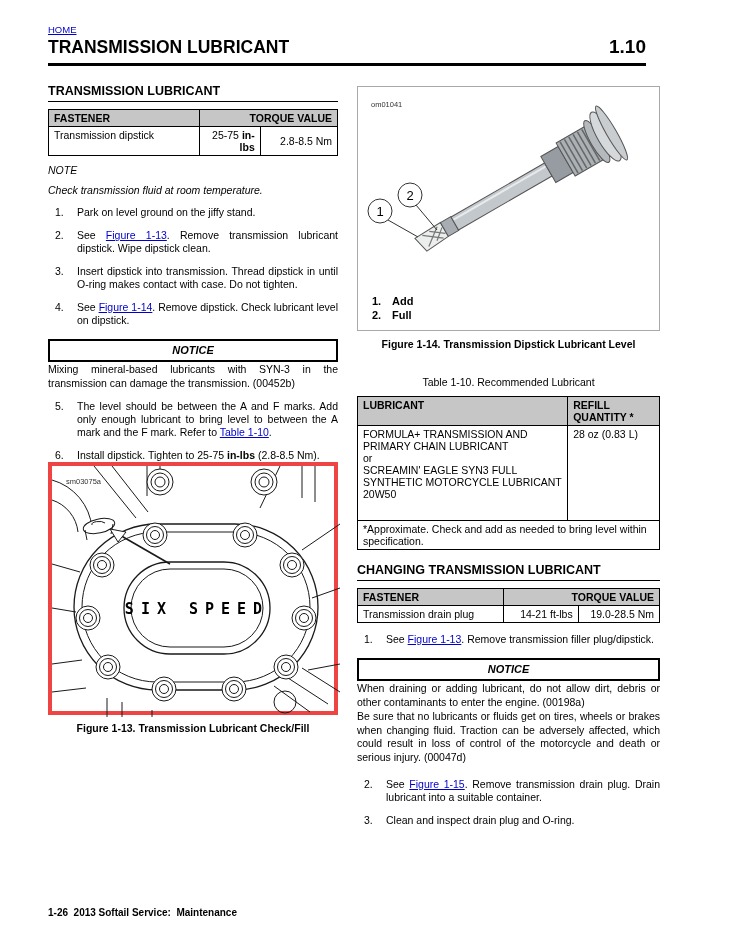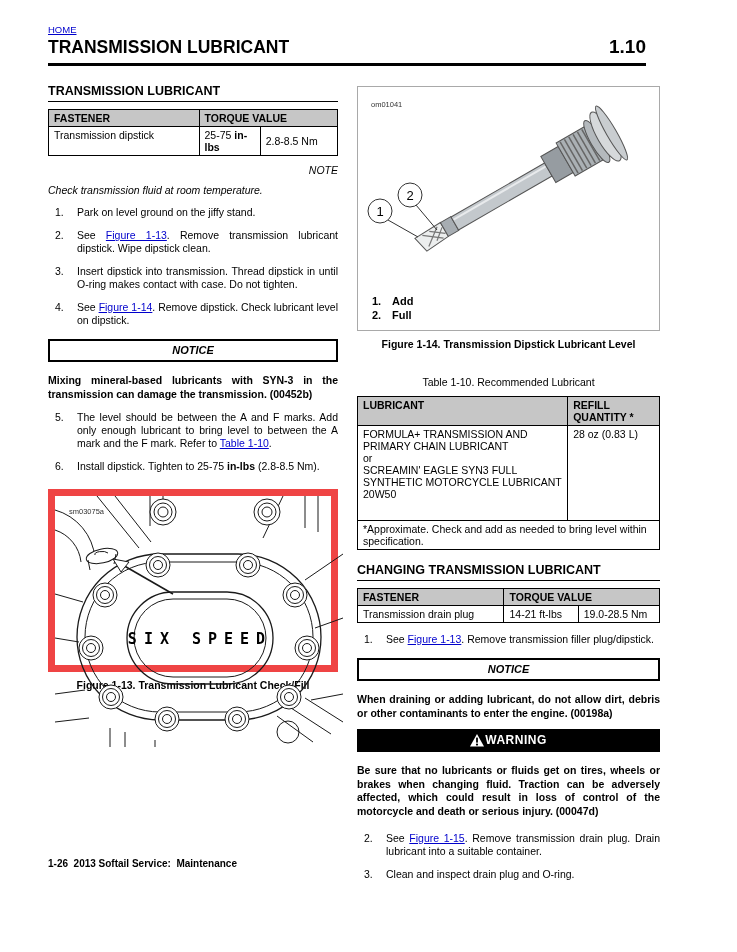--- a/index.html
+++ b/index.html
@@ -29,59 +29,59 @@
   .col-right { position:absolute; left:357px; top:86px; width:303px; }
 
   .section-heading {
     font-size:12.5px; font-weight:bold;
     border-bottom:1.5px solid #000; padding-bottom:3px; margin-bottom:7px;
   }
 
   table.spec { width:100%; border-collapse:collapse; font-size:10.5px; }
   table.spec th, table.spec td { border:1px solid #000; padding:2px 5px; vertical-align:top; }
   table.spec th { background:#c6c6c6; font-weight:bold; text-align:left; }
-  table.spec th.center, table.spec td.center { text-align:left; }
+  table.spec th.center, table.spec td.center { text-align:right; }
   table.spec td.center { vertical-align:middle; }
 
-  .note-label { text-align:right; font-style:italic; font-size:10.5px; margin-top:8px; }
+  .note-label { text-align:left; font-style:italic; font-size:10.5px; margin-top:8px; }
   .note-text  { font-style:italic; font-size:10.5px; margin-top:8px; }
 
   .step { display:flex; margin-top:10px; font-size:10.5px; line-height:13px; }
   .step-num  { flex:none; width:29px; padding-left:7px; }
   .step-body { flex:1; text-align:justify; }
 
   .notice-box {
     border:2px solid #000; margin-top:12px;
     text-align:center; font-weight:bold; font-style:italic;
     font-size:11px; padding:3px 16px 4px;
   }
-  .bold-para { font-weight:bold; font-size:10.5px; line-height:13.5px; text-align:justify; margin-top:12px; }
+  .bold-para { font-weight:normal; font-size:10.5px; line-height:13.5px; text-align:justify; margin-top:1px; }
 
   .warning-box {
     margin-top:9px; background:#000; color:#fff;
     display:flex; justify-content:center; align-items:center; gap:1px;
     font-weight:bold; font-size:12px; padding:4px 0 5px; letter-spacing:0.5px;
   }
   .warning-box svg { display:block; }
 
   .figure-box { position:relative; background:#fff; }
-  .figure-box.dark  { border:7px solid #ef4444; margin-top:16px; height:183px; }
+  .figure-box.dark  { border:4px solid #ef4444; height:253px; }
   .figure-box.light { border:1px solid #a9a9a9; height:245px; }
   .figure-caption { text-align:center; font-weight:bold; font-size:10.5px; margin-top:7px; }
 
   .fig-legend { position:absolute; left:14px; bottom:8px; font-size:11px; font-weight:bold; }
   .fig-legend-row { display:flex; line-height:14px; }
   .fig-legend-num { width:20px; }
 
   .table-title { text-align:center; font-weight:normal; font-size:10.5px; margin-top:26px; margin-bottom:8px; }
   .cell-line { display:block; }
   .heading2 { margin-top:13px; }
 
   .footer {
-    position:absolute; left:48px; top:858px;
+    position:absolute; left:48px; top:907px;
     font-size:10px; font-weight:bold; white-space:pre-wrap;
   }
 </style>
 </head>
 <body>
 
 <a class="home-link">HOME</a>
 
 <div class="page-header">
   <span class="page-title">TRANSMISSION LUBRICANT</span>
@@ -365,28 +365,20 @@
     </table>
 
   <div class="step">
     <span class="step-num">1.</span>
     <span class="step-body"><span>See </span><a class="reflink">Figure 1-13</a><span>. Remove transmission filler plug/dipstick.</span></span>
   </div>
 
   <div class="notice-box">NOTICE</div>
   <div class="bold-para">When draining or adding lubricant, do not allow dirt, debris or other contaminants to enter the engine. (00198a)</div>
 
-  <div class="warning-box">
-    <svg width="14" height="13" viewBox="0 0 14 13">
-      <polygon points="7,0 14,12.4 0,12.4" fill="#fff"></polygon>
-      <rect x="6.1" y="3.6" width="1.8" height="5" fill="#000"></rect>
-      <circle cx="7" cy="10.6" r="1.1" fill="#000"></circle>
-    </svg>
-    <span>WARNING</span>
-  </div>
   <div class="bold-para">Be sure that no lubricants or fluids get on tires, wheels or brakes when changing fluid. Traction can be adversely affected, which could result in loss of control of the motorcycle and death or serious injury. (00047d)</div>
 
   <div class="step" style="margin-top:14px;">
     <span class="step-num">2.</span>
     <span class="step-body"><span>See </span><a class="reflink">Figure 1-15</a><span>. Remove transmission drain plug. Drain lubricant into a suitable container.</span></span>
   </div>
   <div class="step">
     <span class="step-num">3.</span>
     <span class="step-body">Clean and inspect drain plug and O-ring.</span>
   </div>

